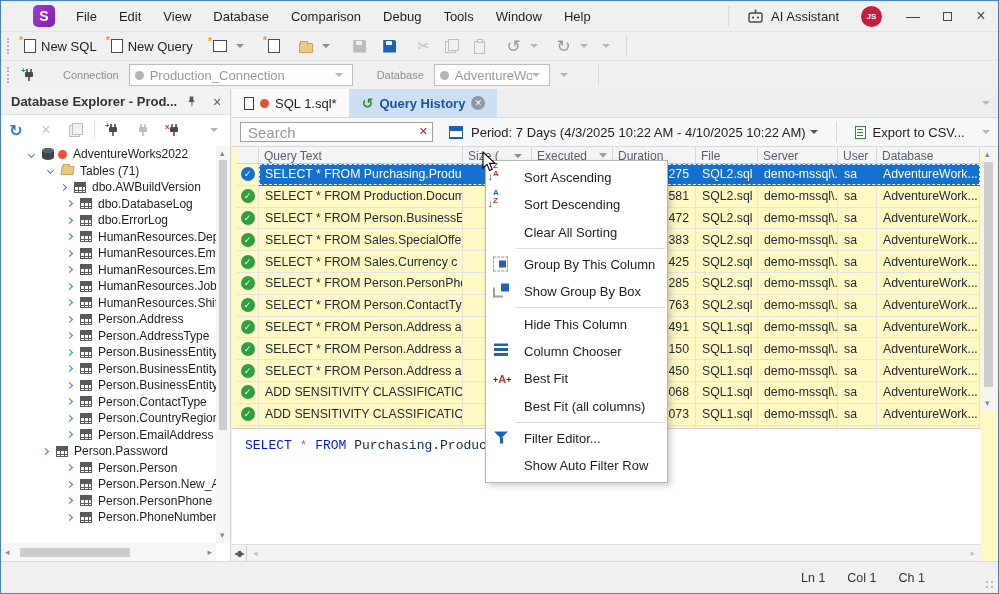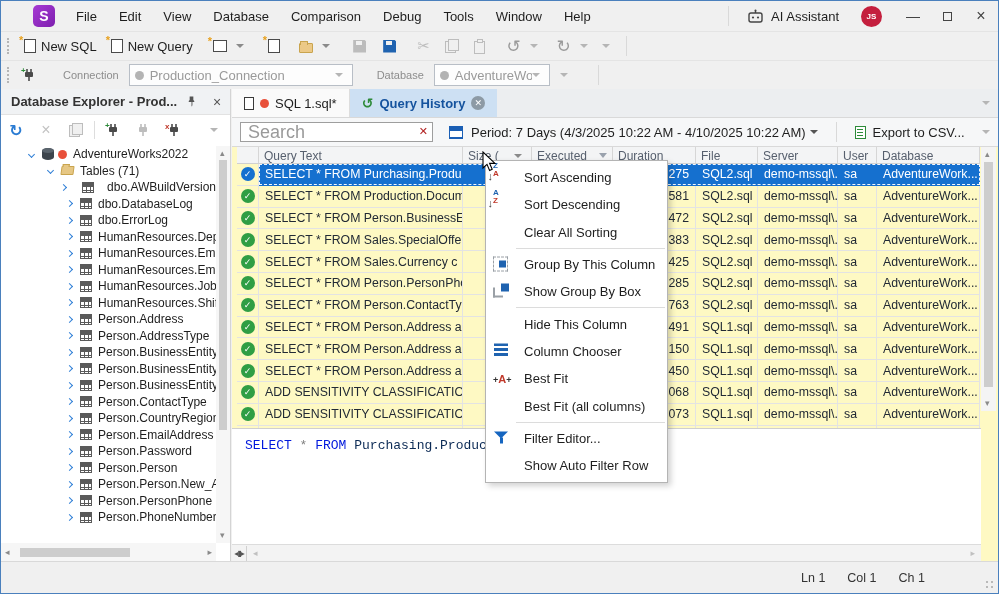--- a/index.html
+++ b/index.html
@@ -82,21 +82,21 @@
   .tab.inactive { background:#fafafa; color:#1e1e1e; border-right:1px solid #ddd; }
   .tab.active { background:#cde0f3; color:#15539e; font-weight:bold; }
   .sqldoc-ic { width:10px; height:13px; border:1.6px solid #3a3a3a; background:#fff; }
   .reddot2 { width:9px; height:9px; border-radius:50%; background:#e8503a; }
   .hist-ic { color:#2e8b3a; font-weight:bold; font-size:14px; }
   .tabclose { width:14px; height:14px; border-radius:50%; background:#8d9aa5; color:#fff; font-size:9px; display:flex; align-items:center; justify-content:center; }
   .tablist-dd { margin-left:auto; align-self:center; margin-right:8px; }
 
   .filterbar { position:absolute; left:0; top:29px; right:0; height:29px; background:#f6f7f8; border-bottom:1px solid #d9d9d9; display:flex; align-items:center; }
   .searchbox { position:relative; width:193px; height:20px; margin-left:8px; }
-  .searchbox input { width:100%; height:100%; border:1px solid #9e9e9e; font-size:18px; padding:0 20px 0 7px; color:#333; font-family:inherit; }
+  .searchbox input { width:100%; height:100%; border:1px solid #9e9e9e; font-size:15px; padding:0 20px 0 7px; color:#333; font-family:inherit; }
   .searchbox input::placeholder { color:#9a9a9a; }
   .search-x { position:absolute; right:5px; top:3px; color:#b22222; font-size:11px; font-weight:bold; }
   .cal-ic { width:14px; height:13px; border:1.5px solid #1b5fb5; background:linear-gradient(#1b5fb5 0 4px, #fff 4px); margin:0 8px 0 16px; box-shadow:inset 0 -2px 0 -1px #1b5fb5; }
   .period-txt { font-size:13px; color:#1e1e1e; white-space:nowrap; }
   .csv-ic { position:relative; width:11px; height:13px; border:1.5px solid #2e8b3a; background:#fff; margin:0 7px 0 10px; }
   .csv-ic::before { content:""; position:absolute; left:1px; top:2px; width:6px; height:7px; background:repeating-linear-gradient(#2e8b3a 0 1px, transparent 1px 3px); }
   .export-txt { font-size:13px; color:#1e1e1e; }
 
   
   .grid { position:absolute; left:5px; top:58px; width:743px; }
@@ -325,21 +325,21 @@
           <div class="tarrow down"></div>
           <div class="ic-db"></div>
           <div class="reddot"></div>
           <div class="tlabel">AdventureWorks2022</div>
         </div>
         <div class="tnode" style="padding-left: 47px;">
           <div class="tarrow down"></div>
           <div class="ic-folder open"></div>
           <div class="tlabel">Tables (71)</div>
         </div>
-        <div class="tnode" style="padding-left: 60px; justify-content: space-between;">
+        <div class="tnode" style="padding-left: 60px;">
           <div class="tarrow right"></div>
           <div class="ic-table"></div>
           <div class="tlabel">dbo.AWBuildVersion</div>
         </div>
         <div class="tnode" style="padding-left: 66px;">
           <div class="tarrow right"></div>
           <div class="ic-table"></div>
           <div class="tlabel">dbo.DatabaseLog</div>
         </div>
         <div class="tnode" style="padding-left: 66px;">
@@ -405,21 +405,21 @@
         <div class="tnode" style="padding-left: 66px;">
           <div class="tarrow right"></div>
           <div class="ic-table"></div>
           <div class="tlabel">Person.CountryRegion</div>
         </div>
         <div class="tnode" style="padding-left: 66px;">
           <div class="tarrow right"></div>
           <div class="ic-table"></div>
           <div class="tlabel">Person.EmailAddress</div>
         </div>
-        <div class="tnode" style="padding-left: 66px;">
+        <div class="tnode" style="padding-left: 42px;">
           <div class="tarrow right"></div>
           <div class="ic-table"></div>
           <div class="tlabel">Person.Password</div>
         </div>
         <div class="tnode" style="padding-left: 66px;">
           <div class="tarrow right"></div>
           <div class="ic-table"></div>
           <div class="tlabel">Person.Person</div>
         </div>
         <div class="tnode" style="padding-left: 66px;">

